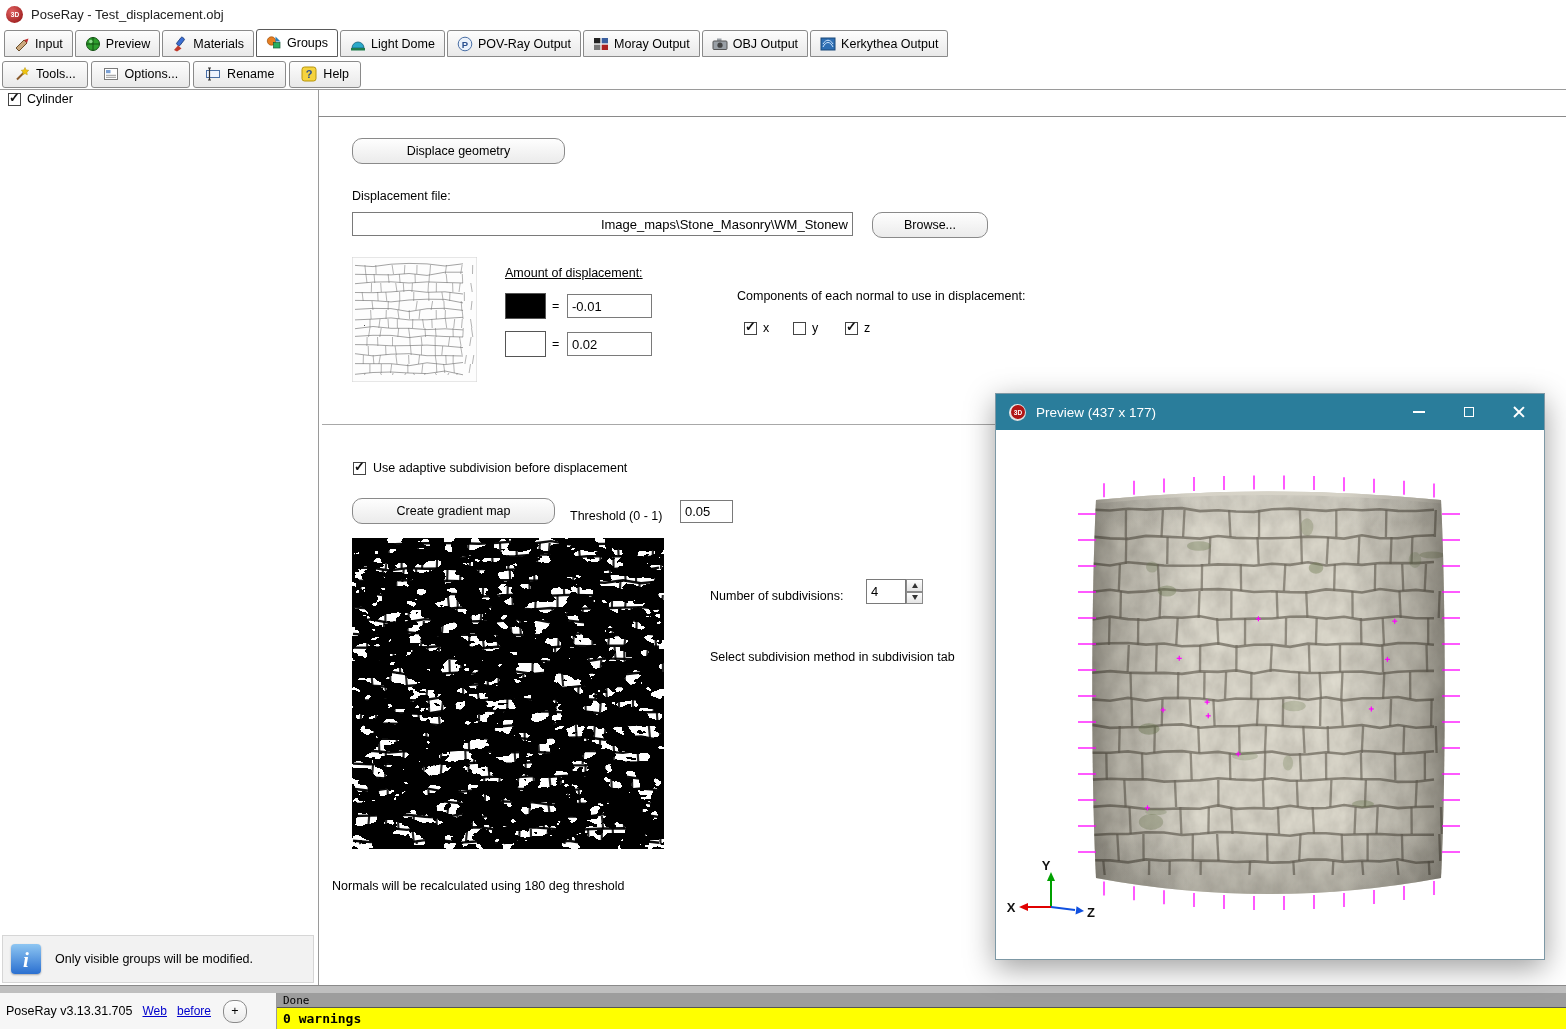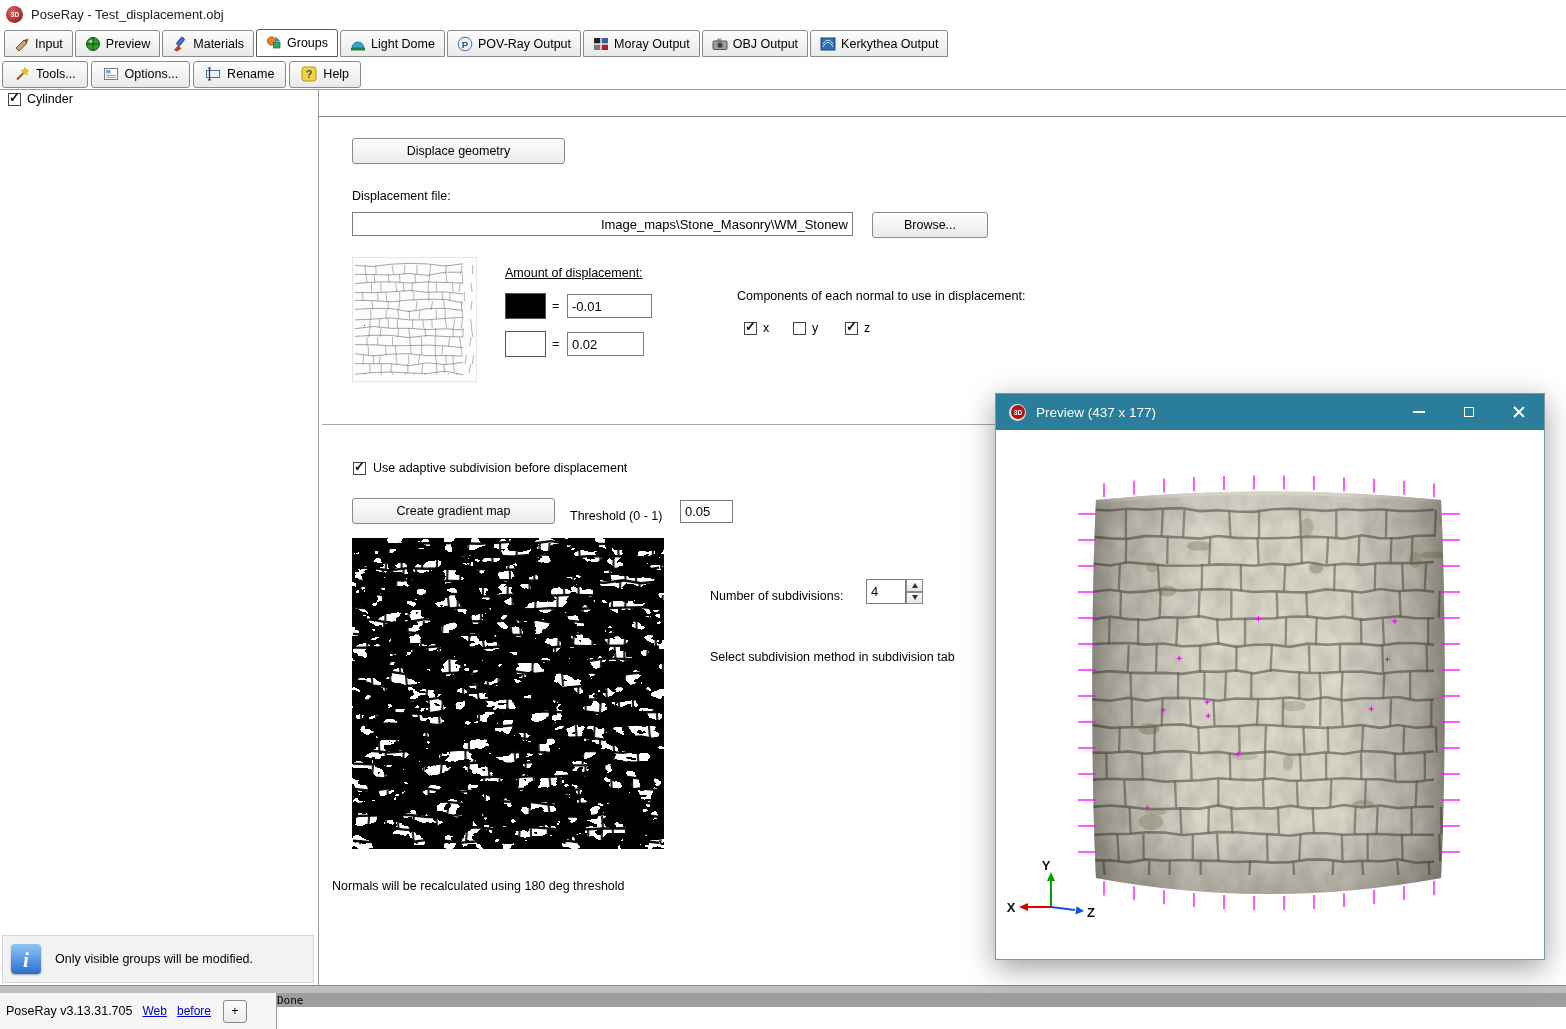--- a/index.html
+++ b/index.html
@@ -29,21 +29,21 @@
   .note-box{position:absolute;left:2px;right:4px;top:845px;height:46px;background:#f2f2f2;border:1px solid #d6d6d6;display:flex;align-items:center;gap:14px;padding-left:8px;}
   .info-ic{width:30px;height:30px;border-radius:4px;background:linear-gradient(#8ec6f2,#2a6fd0);display:inline-flex;align-items:center;justify-content:center;flex:0 0 auto;box-shadow:0 1px 2px rgba(0,0,0,.3);}
 
   
   .subtabs{position:absolute;left:322px;top:91px;height:25px;display:flex;gap:2px;align-items:flex-end;z-index:2;}
   .stab{display:inline-flex;align-items:center;height:22px;padding:0 9px;border:1px solid #8a8a8a;border-radius:3px 3px 0 0;background:#f1f1f1;white-space:nowrap;}
   .stab.active{background:#fff;height:26px;border-bottom:1px solid #fff;font-size:13px;}
   .subtab-baseline{position:absolute;left:318px;right:0;top:116px;border-top:1px solid #8a8a8a;z-index:1;}
 
   
-  .btn{display:inline-flex;align-items:center;justify-content:center;border:1px solid #8a8a8a;border-radius:3px;
+  .btn{display:inline-flex;align-items:center;justify-content:center;border:1px solid #8a8a8a;border-radius:10px;
        background:linear-gradient(#fefefe,#ebebeb);font-family:"Liberation Sans",sans-serif;font-size:12.5px;box-sizing:border-box;}
   .input{border:1px solid #7a7a7a;background:#fff;font-family:"Liberation Sans",sans-serif;font-size:13px;padding:2px 4px;box-sizing:border-box;}
   .cb{width:13px;height:13px;border:1px solid #444;background:#fff;display:inline-block;position:relative;box-sizing:border-box;flex:0 0 auto;}
   .cb.checked::after{content:"\2713";position:absolute;left:0px;top:-4px;font-size:13px;font-weight:bold;color:#111;}
   .lbl{position:absolute;white-space:nowrap;}
   .link{color:#0000cc;text-decoration:underline;font-size:12px;}
   .swatch{position:absolute;width:41px;height:26px;border:1px solid #555;box-sizing:border-box;}
 
   .spinner{position:absolute;display:flex;}
   .spincol{display:flex;flex-direction:column;width:17px;height:25px;}
@@ -68,21 +68,21 @@
   .ic-close::before{transform:rotate(45deg);}
   .ic-close::after{transform:rotate(-45deg);}
   .prevbody{position:relative;width:548px;height:529px;background:#fff;}
 
   
   .gray-strip{position:absolute;left:0;top:985px;right:0;height:8px;background:#bfbfbf;border-top:1px solid #8a8a8a;box-sizing:border-box;}
   .statusleft{position:absolute;left:0;top:993px;width:277px;height:36px;background:#f6f6f6;border-right:1px solid #9a9a9a;
               display:flex;align-items:center;gap:10px;padding-left:6px;box-sizing:border-box;}
   .plusbtn{width:24px;height:23px;margin-left:2px;}
   .logtop{position:absolute;left:277px;top:993px;right:0;height:14px;background:#9d9d9d;font-family:"DejaVu Sans Mono",monospace;
-          font-size:11px;color:#000;display:flex;align-items:center;box-sizing:border-box;}
+          font-size:11px;color:#000;display:flex;align-items:center;padding-left:6px;box-sizing:border-box;}
   .logwarn{position:absolute;left:277px;top:1007px;right:0;height:22px;background:#ffff00;font-family:"DejaVu Sans Mono",monospace;
            font-size:13px;font-weight:bold;color:#000;display:flex;align-items:center;padding-left:6px;box-sizing:border-box;border-top:1px solid #555;}
 </style>
 </head>
 <body>
 
 <div id="app">
 
   <div class="titlebar">
     <span class="logo">
@@ -397,21 +397,21 @@
         </g>
     </svg>
   </div>
 
   <span class="lbl" style="left:505px;top:266px;text-decoration:underline;">Amount of displacement:</span>
   <div class="swatch" style="left:505px;top:293px;background:#000;"></div>
   <span class="lbl" style="left:552px;top:299px;">=</span>
   <input class="input" style="position: absolute; left: 567px; top: 294px; width: 85px; height: 24px;" value="-0.01">
   <div class="swatch" style="left:505px;top:331px;background:#fff;"></div>
   <span class="lbl" style="left:552px;top:337px;">=</span>
-  <input class="input" style="position: absolute; left: 567px; top: 332px; width: 77px; height: 24px;" value="0.02">
+  <input class="input" style="position: absolute; left: 567px; top: 332px; width: 85px; height: 24px;" value="0.02">
 
   <span class="lbl" style="left:737px;top:289px;">Components of each normal to use in displacement:</span>
   <div style="position:absolute;left:744px;top:321px;display:flex;align-items:center;gap:6px;">
     <span class="cb checked"></span>
     <span>x</span>
   </div>
   <div style="position:absolute;left:793px;top:321px;display:flex;align-items:center;gap:6px;">
     <span class="cb"></span>
     <span>y</span>
   </div>
@@ -930,20 +930,21 @@
   <span class="lbl" style="left:332px;top:879px;">Normals will be recalculated using 180 deg threshold</span>
 
   <div class="gray-strip"></div>
   <div class="statusleft">
     <span>PoseRay v3.13.31.705</span>
     <a class="link">Web</a>
     <a class="link">before</a>
     <div class="btn plusbtn">+</div>
   </div>
   <div class="logtop">Done</div>
+  <div class="logwarn">0 warnings</div>
 
   <div class="prevwin">
     <div class="prevtitle">
       <span class="logo">
         <svg viewBox="0 0 16 16" width="16" height="16">
             <circle cx="8" cy="8" r="7" fill="#b01515"></circle>
             <text x="8" y="11" text-anchor="middle" font-size="6.5" font-weight="bold" fill="#fff">3D</text>
           </svg>
       </span>
       <span class="title-text">Preview (437 x 177)</span>

